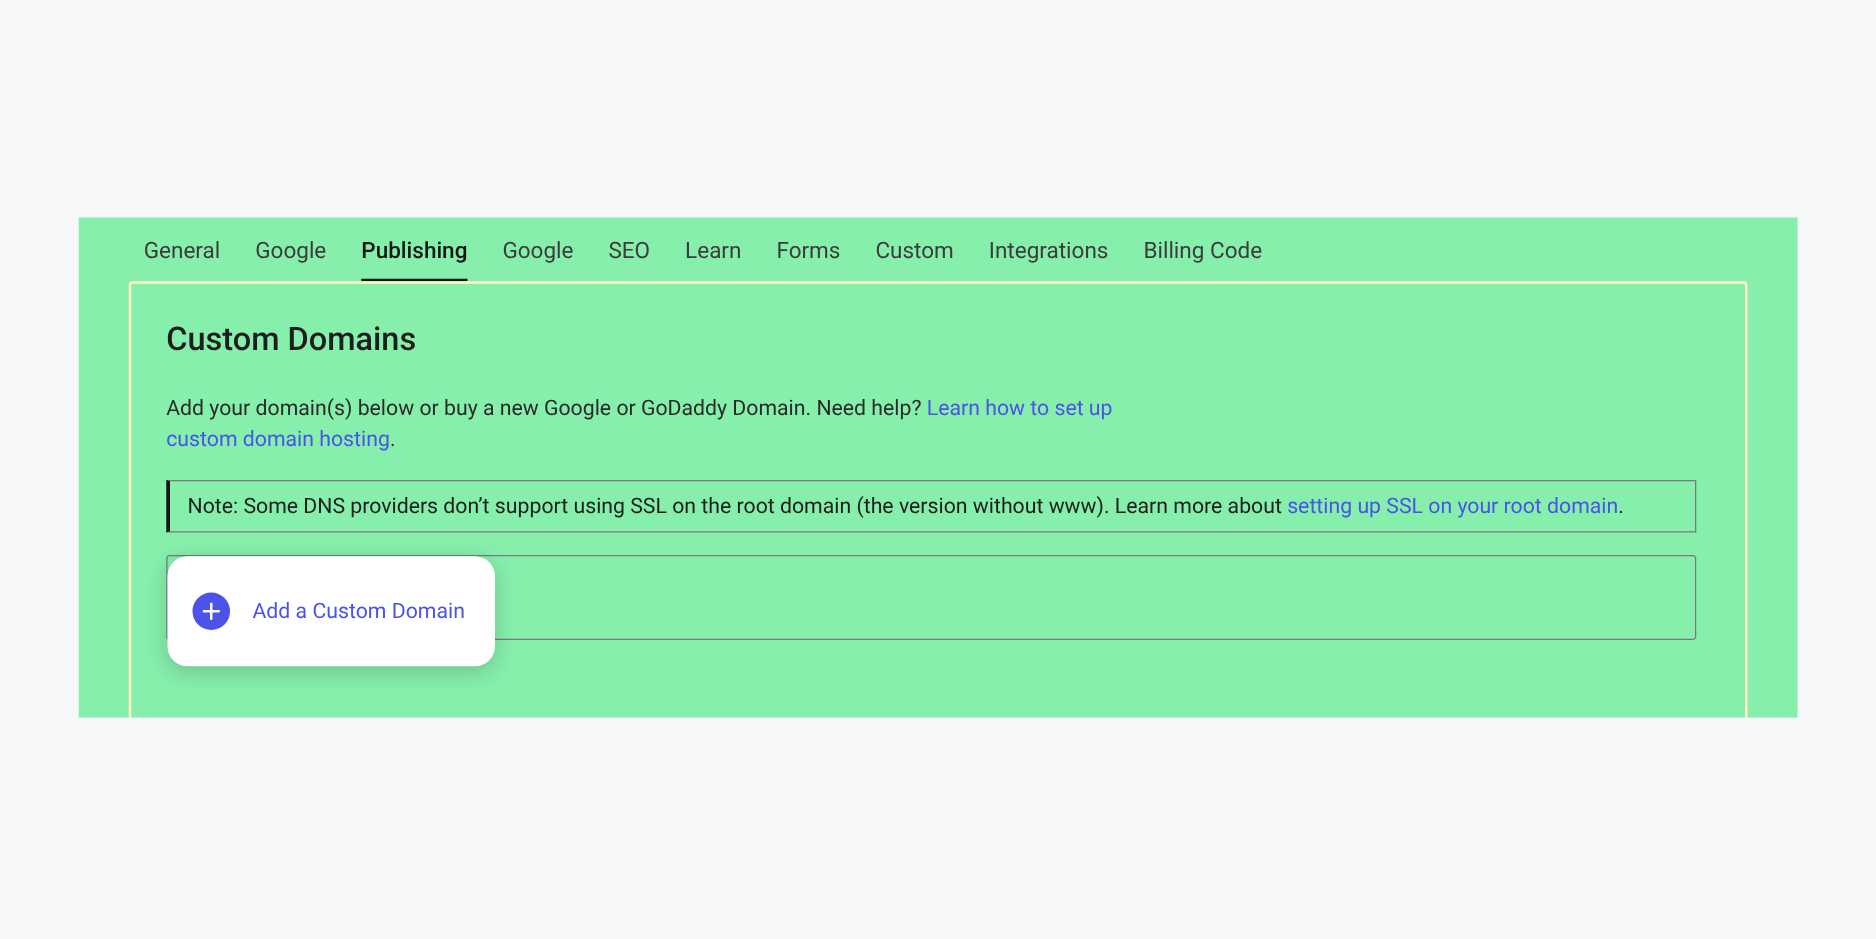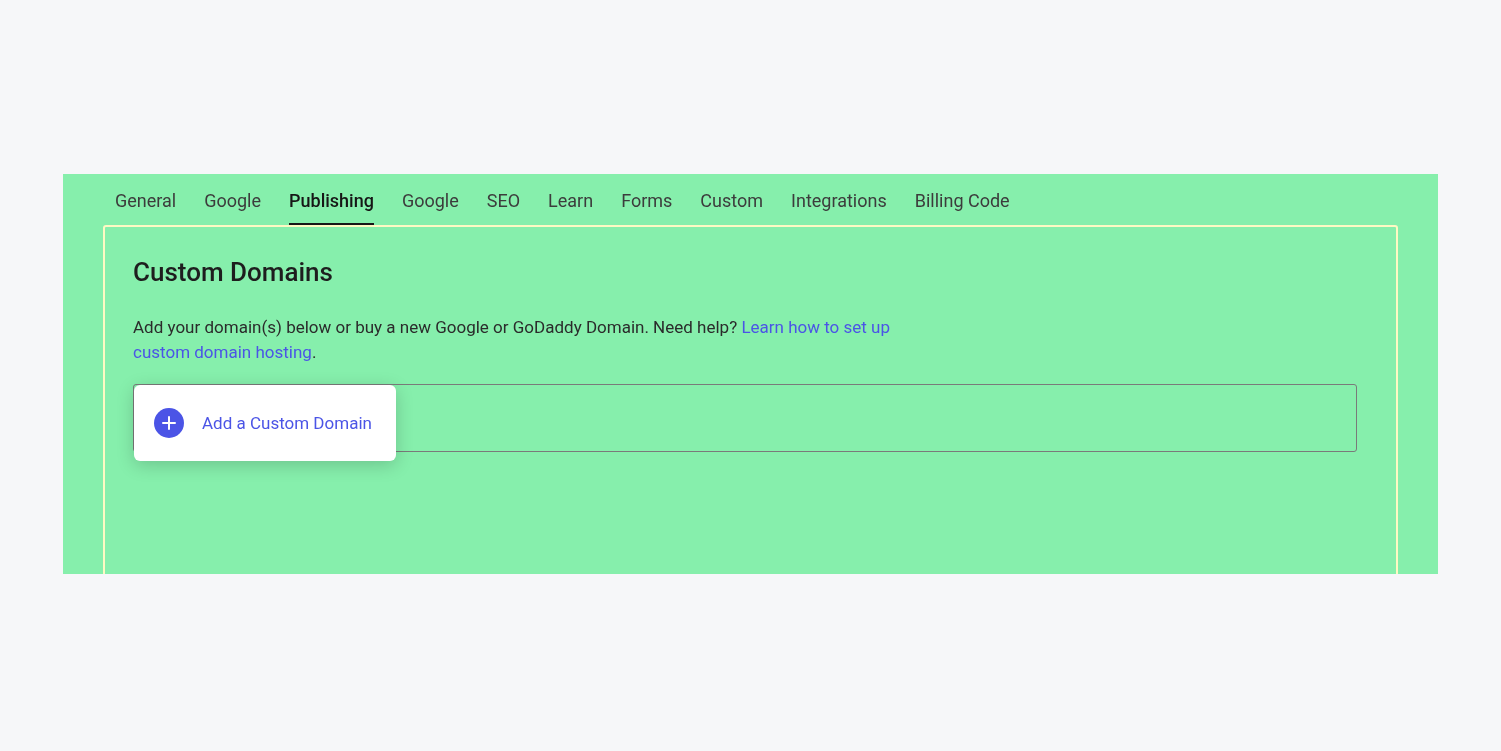--- a/index.html
+++ b/index.html
@@ -82,23 +82,23 @@
     border-radius: 3px;
     height: 68px;
     width: 100%;
     position: relative;
   }
 
   .add-btn {
     position: absolute;
     left: 0;
     top: 0;
-    height: 76px;
+    height: 88px;
     background: #ffffff;
-    border-radius: 6px;
+    border-radius: 16px;
     display: flex;
     align-items: center;
     padding: 0 24px 0 20px;
     gap: 18px;
     box-shadow: 0 4px 18px rgba(0,0,0,0.18);
     cursor: pointer;
     font-size: 17px;
     color: #4b54e6;
   }
   .plus-badge {
@@ -130,20 +130,23 @@
     <div class="tab">Billing Code</div>
   </div>
 
   <div class="panel">
     <h2 class="section-title">Custom Domains</h2>
 
     <p class="desc">
       <span>Add your domain(s) below or buy a new Google or GoDaddy Domain. Need help? </span><a>Learn how to set up custom domain hosting</a><span>.</span>
     </p>
 
+    <div class="note">
+      <span>Note: Some DNS providers don’t support using SSL on the root domain (the version without www). Learn more about </span><a>setting up SSL on your root domain</a><span>.</span>
+    </div>
 
     <div class="slot">
       <div class="add-btn">
         <span class="plus-badge">
           <svg width="14" height="14" viewBox="0 0 14 14">
               <path d="M7 1v12M1 7h12" stroke="#ffffff" stroke-width="2" stroke-linecap="round"></path>
             </svg>
         </span>
         <span>Add a Custom Domain</span>
       </div>

